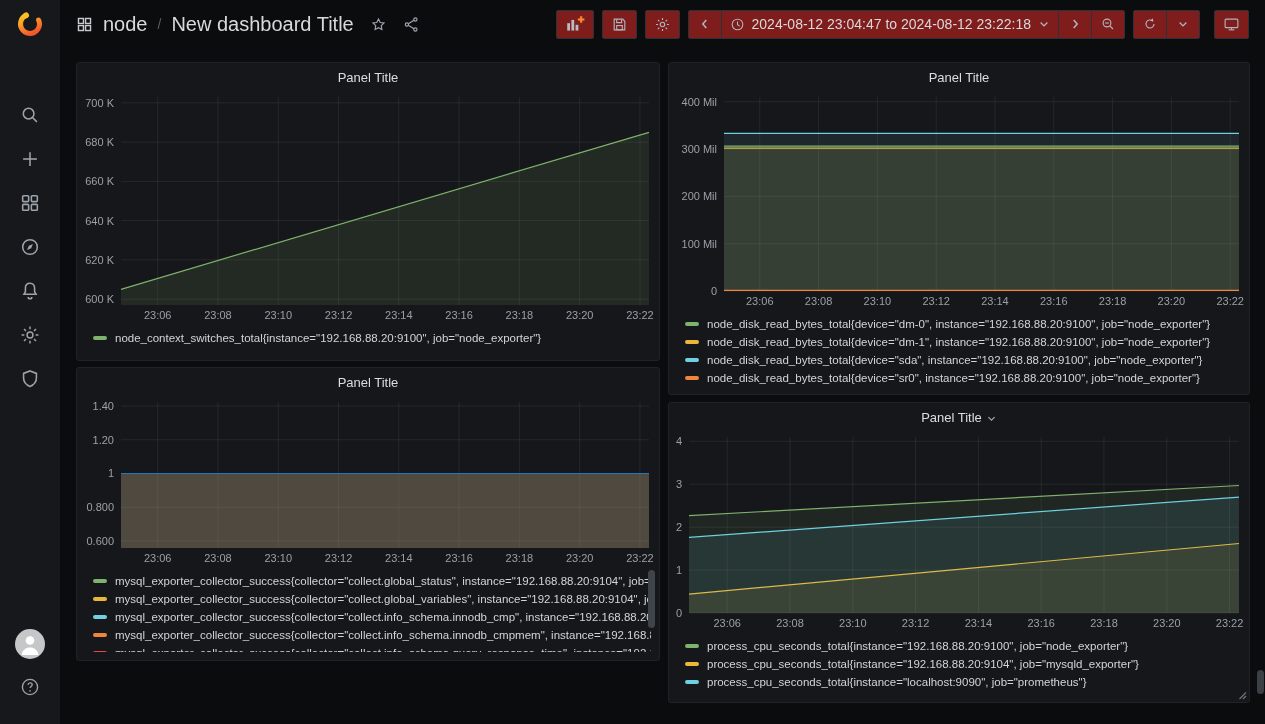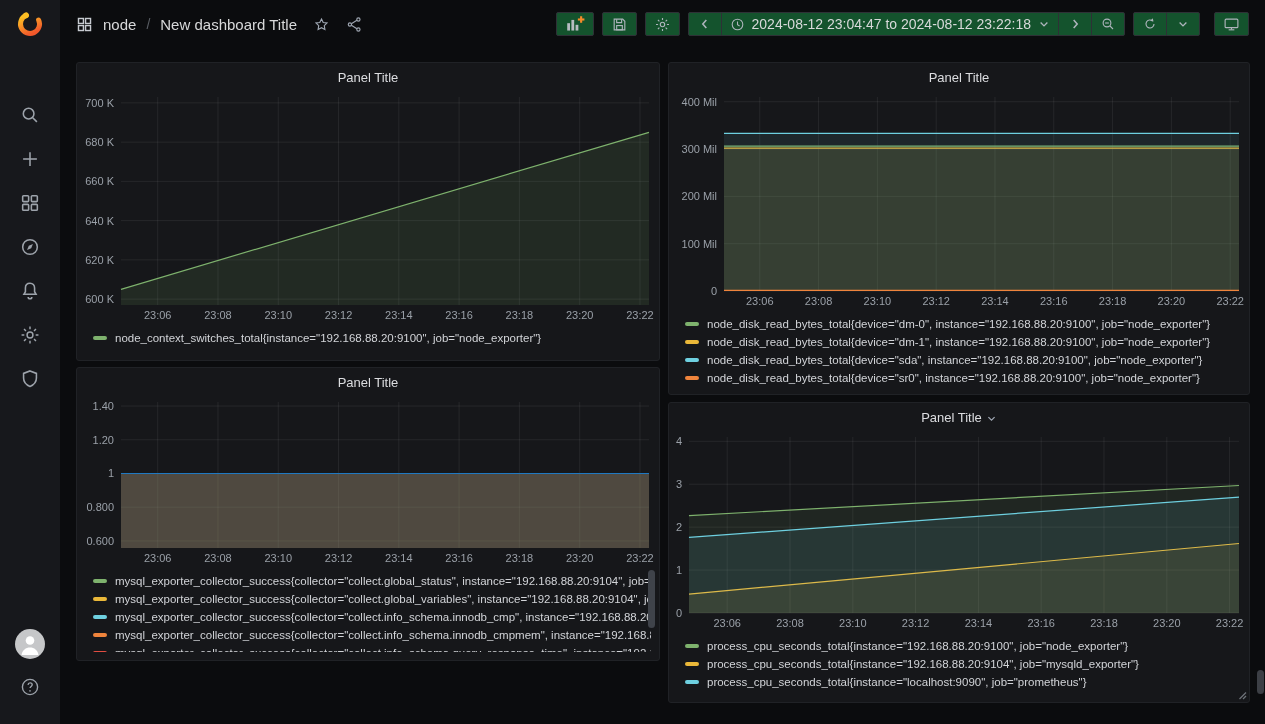--- a/index.html
+++ b/index.html
@@ -17,25 +17,25 @@
   .side-bottom { margin-top:auto; display:flex; flex-direction:column; align-items:center; gap:13px; padding-bottom:22px; }
   .avatar { width:30px; height:30px; border-radius:50%; background:#c6c7c9; overflow:hidden;
     display:flex; align-items:center; justify-content:center; cursor:pointer; }
   svg.ic { display:block; }
 
   
   .topnav { position:absolute; left:60px; top:0; right:0; height:48px; background:#0b0c0e;
     display:flex; align-items:center; padding:0 16px; }
   .crumb { display:flex; align-items:center; gap:10px; }
   .crumb .apps { color:#c7cbd1; display:flex; cursor:pointer; }
-  .crumb-text { font-size:15px; color:#d8d9da; cursor:pointer; white-space:nowrap; }
+  .crumb-text { font-size:20px; color:#d8d9da; cursor:pointer; white-space:nowrap; }
   .crumb-sep { font-size:14px; color:#5a5e64; }
   .crumb-icon { color:#9fa7b3; display:flex; cursor:pointer; margin-left:6px; }
   .nav-right { margin-left:auto; display:flex; align-items:center; }
-  .tbtn { height:24px; min-width:34px; padding:0 8px; background:#14532d; border:1px solid #2e3136;
+  .tbtn { height:29px; min-width:34px; padding:0 8px; background:#7f1d1d; border:1px solid #2e3136;
     border-radius:2px; display:flex; align-items:center; justify-content:center; gap:7px;
     color:#aeb4bc; cursor:pointer; }
   .tbtn + .tbtn { margin-left:8px; }
   .group { display:flex; margin-left:8px; }
   .group .tbtn { margin-left:-1px; border-radius:0; }
   .group .tbtn:first-child { border-radius:2px 0 0 2px; margin-left:0; }
   .group .tbtn:last-child { border-radius:0 2px 2px 0; }
   .time-text { font-size:14px; color:#d8d9da; white-space:nowrap; }
   .kiosk { margin-left:14px; }
 

